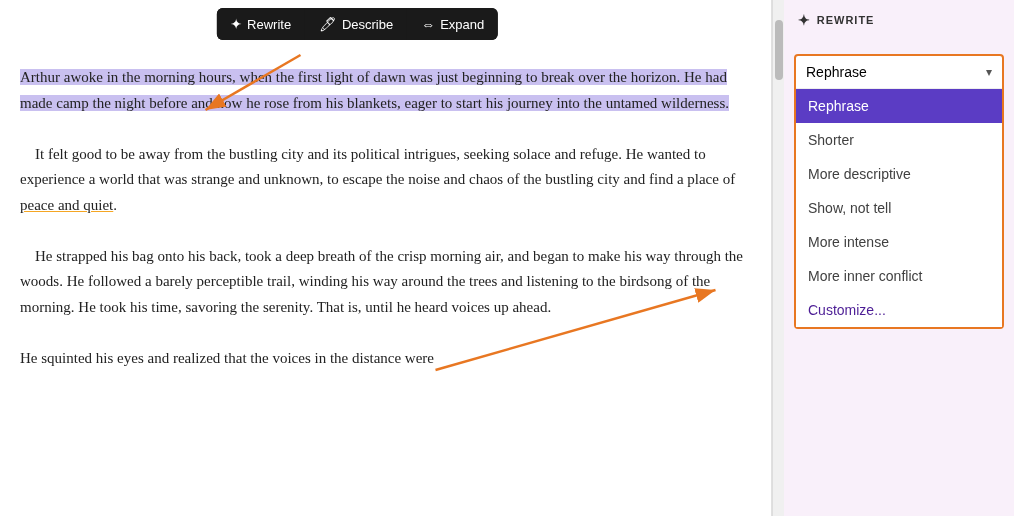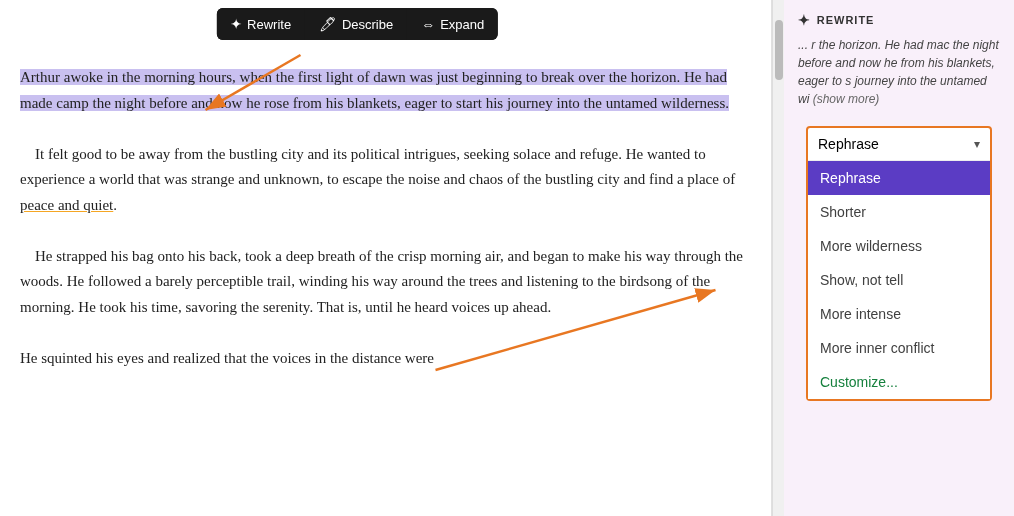--- a/index.html
+++ b/index.html
@@ -141,21 +141,21 @@
     }
 
     .show-more {
       color: #666;
       cursor: pointer;
       font-style: italic;
     }
 
     
     .dropdown-container {
-      margin: 8px 22px;
+      margin: 8px 10px;
       border: 2.5px solid #e87722;
       border-radius: 4px;
       background: #fff;
       position: relative;
       z-index: 5;
     }
 
     .dropdown-select-row {
       display: flex;
       align-items: center;
@@ -183,21 +183,21 @@
       cursor: pointer;
       color: #404040;
     }
 
     .dropdown-option.active {
       background: #5b3cc4;
       color: #fff;
     }
 
     .dropdown-option-last {
-      color: #15803d;
+      color: #4c1d95;
     }
   </style>
 </head>
 <body>
 
 <div class="editor-area">
 
   <div class="toolbar">
     <button class="toolbar-btn">
       <span class="toolbar-icon">✦</span>
@@ -249,40 +249,36 @@
 <div class="scrollbar">
   <div class="scrollbar-thumb"></div>
 </div>
 
 <div class="right-panel">
   <div class="rewrite-section">
     <div class="rewrite-header">
       <span class="rewrite-icon">✦</span>
       <span>REWRITE</span>
     </div>
-    <div class="rewrite-text">
-      <span>... r the horizon. He had mac the night before and now he from his blankets, eager to s journey into the untamed wi</span>
-      <span class="show-more">(show more)</span>
-    </div>
   </div>
 
   <div class="dropdown-container">
     <div class="dropdown-select-row">
       <span>Rephrase</span>
       <span class="chevron">▾</span>
     </div>
     <div class="dropdown-options">
       <div class="dropdown-option active">
         <span>Rephrase</span>
       </div>
       <div class="dropdown-option">
         <span>Shorter</span>
       </div>
       <div class="dropdown-option">
-        <span>More wilderness</span>
+        <span>More descriptive</span>
       </div>
       <div class="dropdown-option">
         <span>Show, not tell</span>
       </div>
       <div class="dropdown-option">
         <span>More intense</span>
       </div>
       <div class="dropdown-option">
         <span>More inner conflict</span>
       </div>

